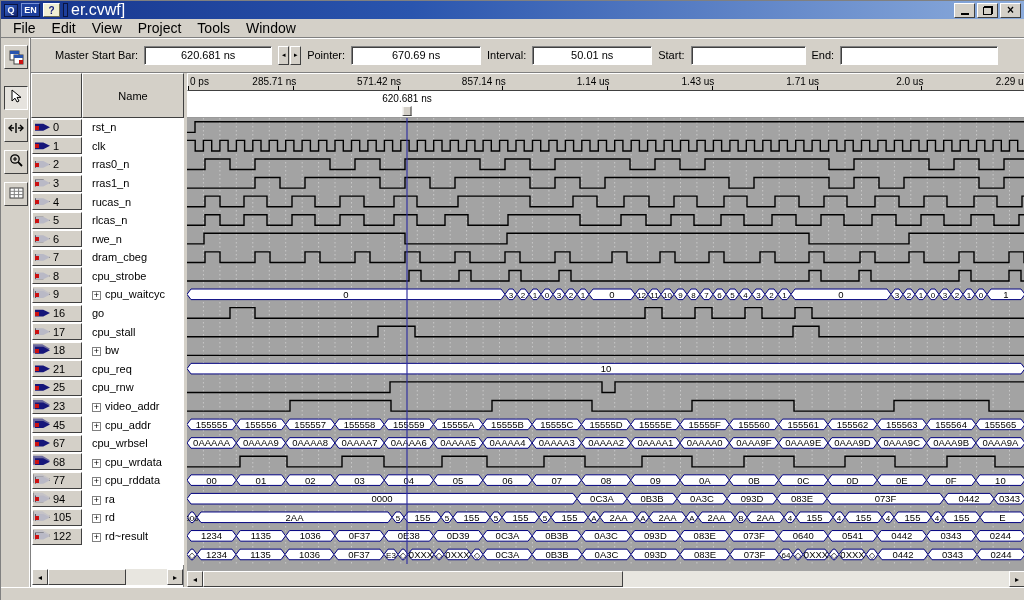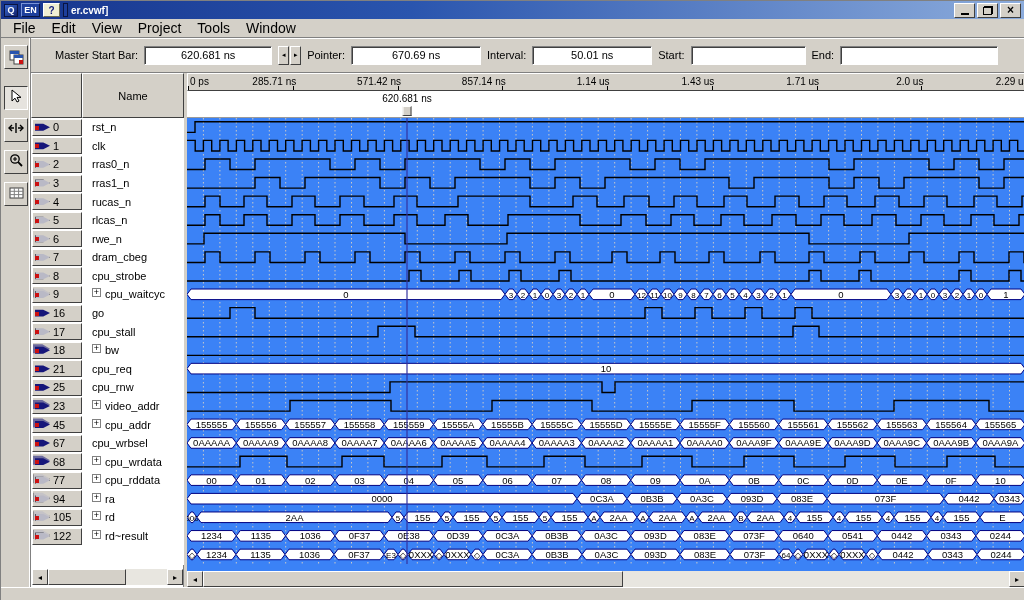--- a/index.html
+++ b/index.html
@@ -17,21 +17,21 @@
     display:flex; align-items:center; justify-content:center; }
   .title-text { color:#fff; font-size:11px; font-weight:bold; white-space:nowrap;
     overflow:hidden; max-width:608px; }
   .lang-badge { width:19px; height:14px; background:#1d3f9c; border:1px solid;
     border-color:#7a94d8 #0a1440 #0a1440 #7a94d8; color:#fff; font-size:9px; font-weight:bold;
     display:flex; align-items:center; justify-content:center; }
   .help-badge { width:17px; height:14px; background:#f0efd4; border:1px solid;
     border-color:#fff #6a6a50 #6a6a50 #fff; color:#101a7a; font-size:10px; font-weight:bold;
     display:flex; align-items:center; justify-content:center; }
   .langbar-grip { width:5px; height:14px; background:#1d3f9c; border:1px solid #0a1440; }
-  .title-suffix { color:#fff; font-size:10px; font-weight:bold; white-space:nowrap; }
+  .title-suffix { color:#fff; font-size:16px; font-weight:normal; white-space:nowrap; }
   .winbtns { margin-left:auto; display:flex; gap:2px; padding-right:1px; }
   .wbtn { width:21px; height:15px; background:#d4d0c8; border:1px solid;
     border-color:#fff #404040 #404040 #fff; display:flex; align-items:center;
     justify-content:center; }
   .g-min { width:8px; height:2px; background:#000; margin-top:8px; }
   .g-rest { position:relative; width:10px; height:9px; }
   .g-rest::before { content:""; position:absolute; right:0; top:0; width:7px; height:6px; border:1px solid #000; }
   .g-rest::after  { content:""; position:absolute; left:0; bottom:0; width:7px; height:6px; border:1px solid #000; background:#d4d0c8; }
   .g-close { font-size:12px; font-weight:bold; color:#000; line-height:10px; }
 
@@ -74,29 +74,29 @@
   .nrow { display:flex; align-items:center; height:18.58px; }
   .idbtn { width:50px; height:17px; margin-left:1px; background:#d4d0c8; border:1px solid;
     border-color:#fff #404040 #404040 #fff; display:flex; align-items:center;
     gap:3px; padding-left:2px; font-size:11px; color:#000; flex:none; }
   .pin { position:relative; width:15px; height:9px; flex:none; }
   .pin i { position:absolute; inset:0; clip-path:polygon(0 12%,55% 12%,100% 50%,55% 88%,0 88%); }
   .pin.in i  { background:#16167a; }
   .pin.out i { background:#b9b9c6; box-shadow:inset 0 0 0 1px #55555f; }
   .pin.grp i.ghost { left:-2px; top:-3px; opacity:.55; }
   .pin b { position:absolute; left:0; top:3px; width:4px; height:4px; background:#cc1111; }
-  .ncell { display:flex; align-items:flex-start; gap:4px; padding-left:10px; font-size:11px; color:#000; }
+  .ncell { display:flex; align-items:flex-end; gap:4px; padding-left:10px; font-size:11px; color:#000; }
   .plusbox { width:9px; height:9px; border:1px solid #808080; background:#fff; font-size:9px;
     line-height:7px; text-align:center; color:#000; flex:none; }
 
   
   .split { position:absolute; left:183px; top:72px; width:3px; height:514px; background:#d4d0c8; }
 
   
-  .waves { position:absolute; left:186px; top:72px; width:838px; height:514px; background:#3b82f6; }
+  .waves { position:absolute; left:186px; top:72px; width:838px; height:514px; background:#a3a3a3; }
   .ruler { position:absolute; left:0; top:0; width:838px; height:18px; background:#d4d0c8;
     border:1px solid; border-color:#fff #404040 #404040 #fff; overflow:hidden; }
   .rtick { position:absolute; top:2px; font-size:10px; color:#000; white-space:nowrap; }
   .rmark { position:absolute; bottom:0; width:1px; height:4px; background:#000; }
   .mstrip { position:absolute; left:0; top:18px; width:838px; height:27px; background:#fff;
     border-bottom:1px solid #9a9a9a; }
   .curlabel { position:absolute; top:2px; font-size:10px; color:#000; transform:translateX(-50%); }
   .curhandle { position:absolute; top:15px; width:9px; height:10px; background:#d4d0c8;
     border:1px solid; border-color:#fff #404040 #404040 #fff; transform:translateX(-50%); }
   .wavebox { position:absolute; left:0; top:45px; width:838px; height:447px; }

